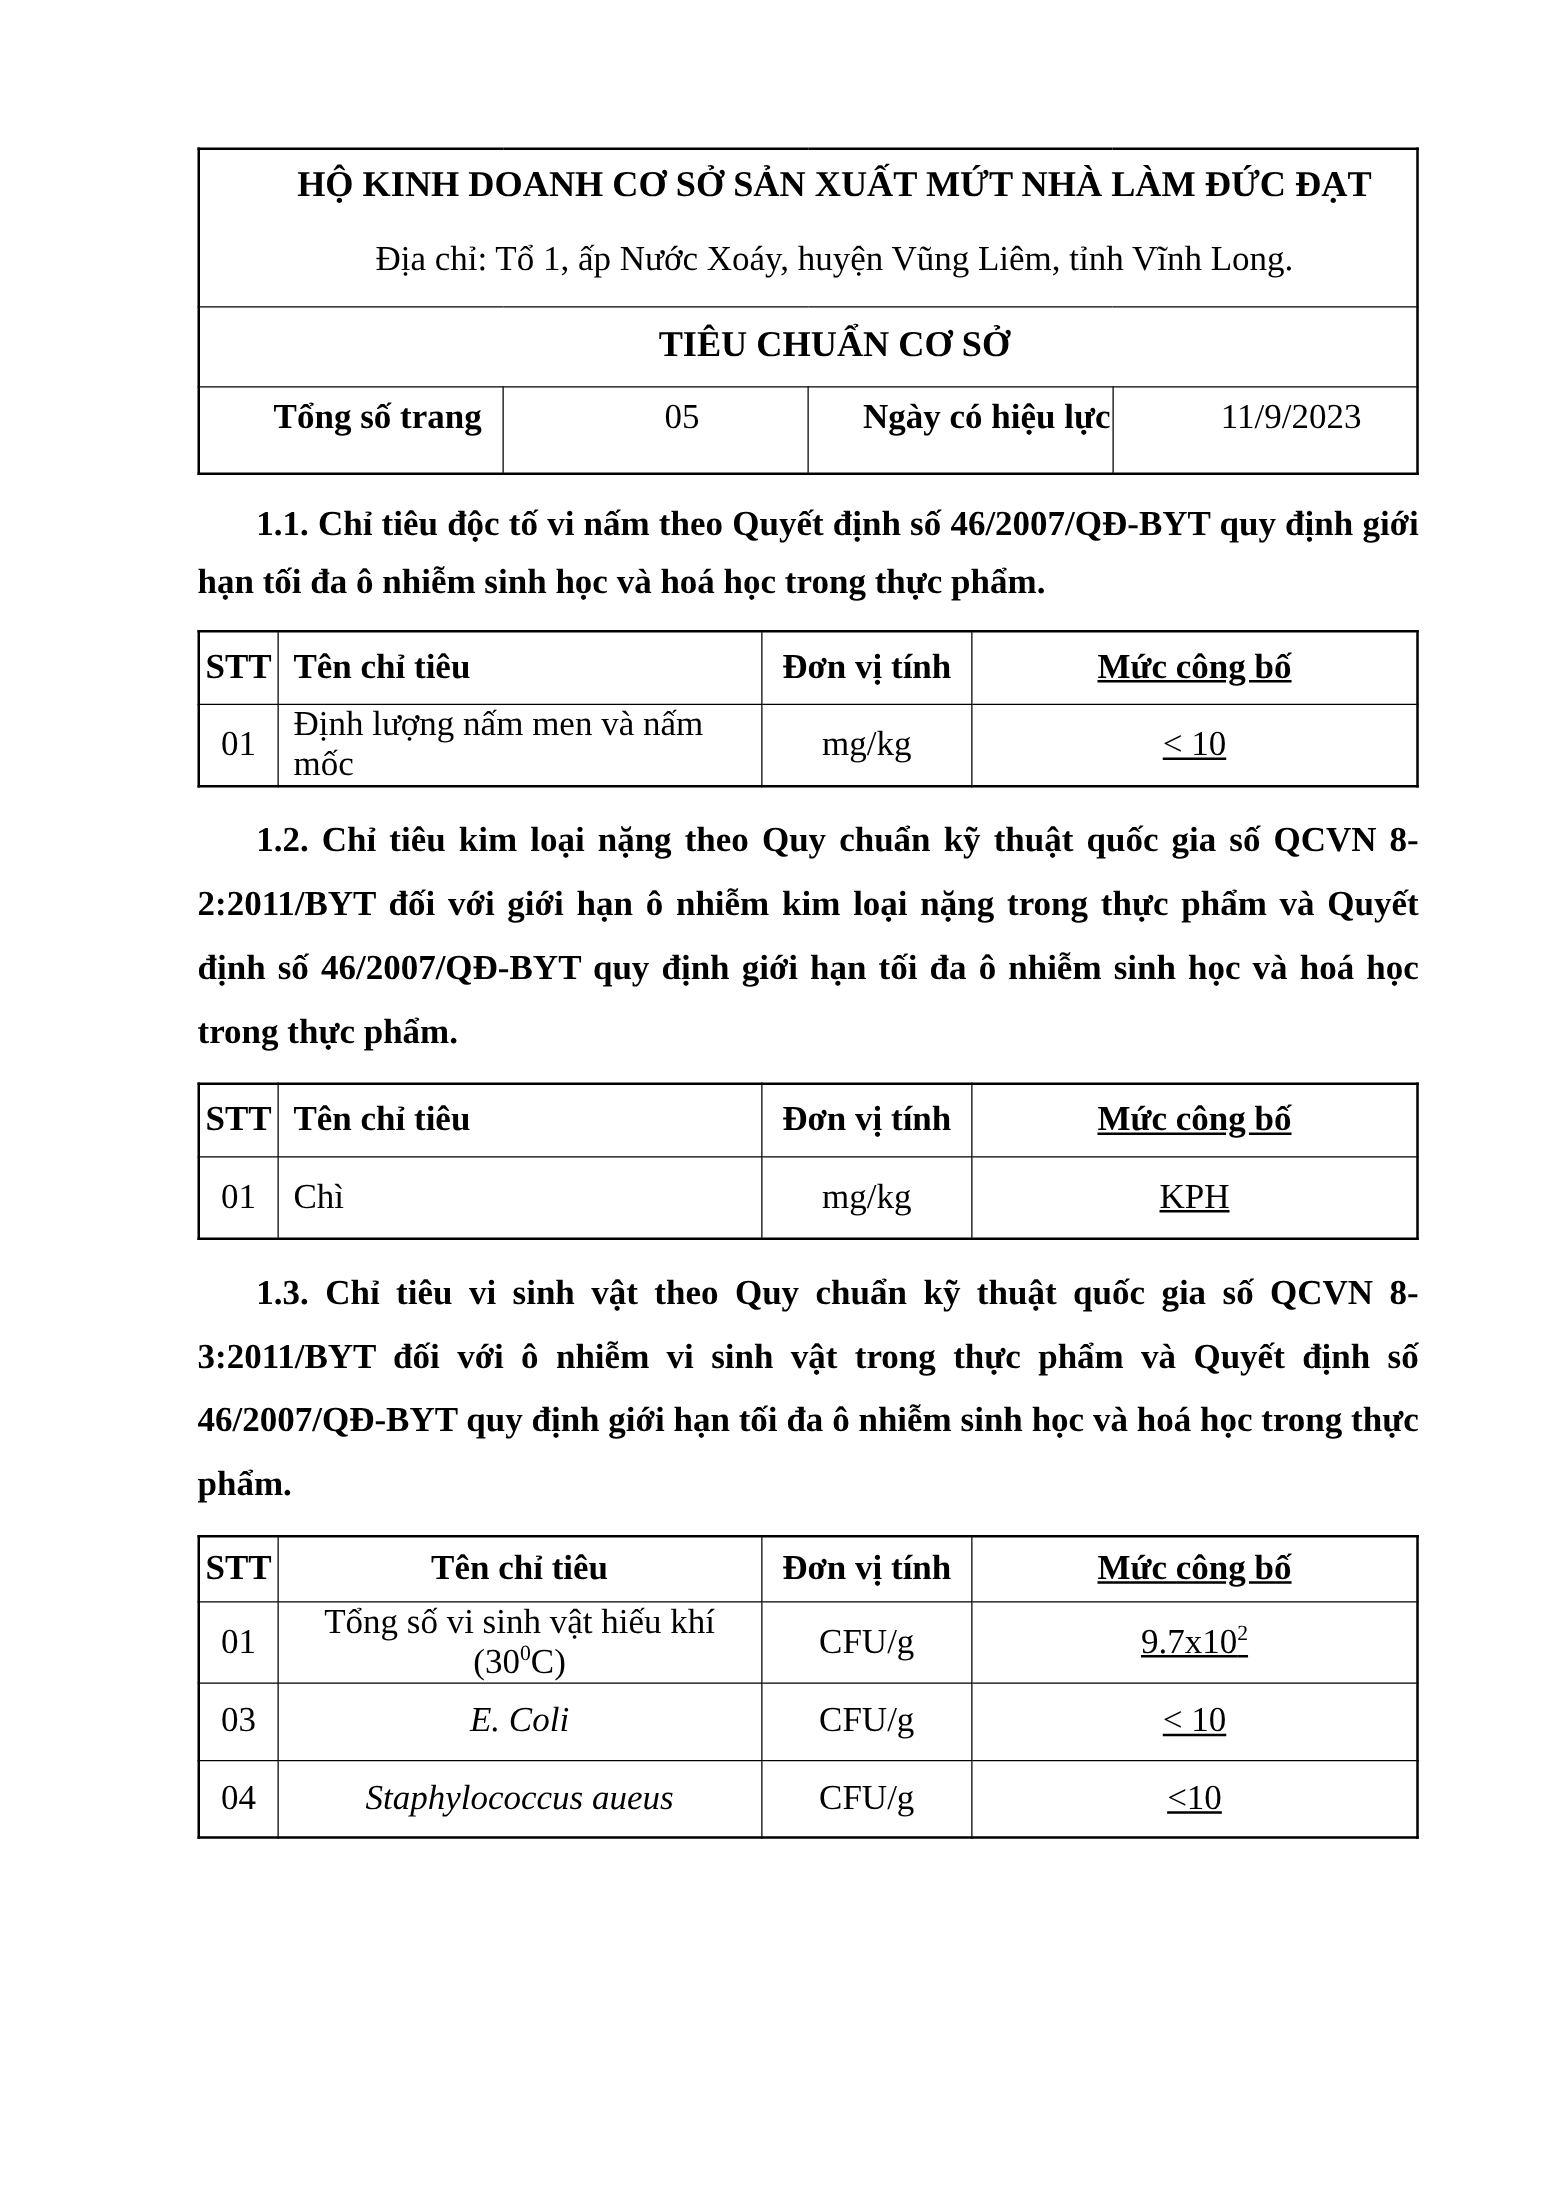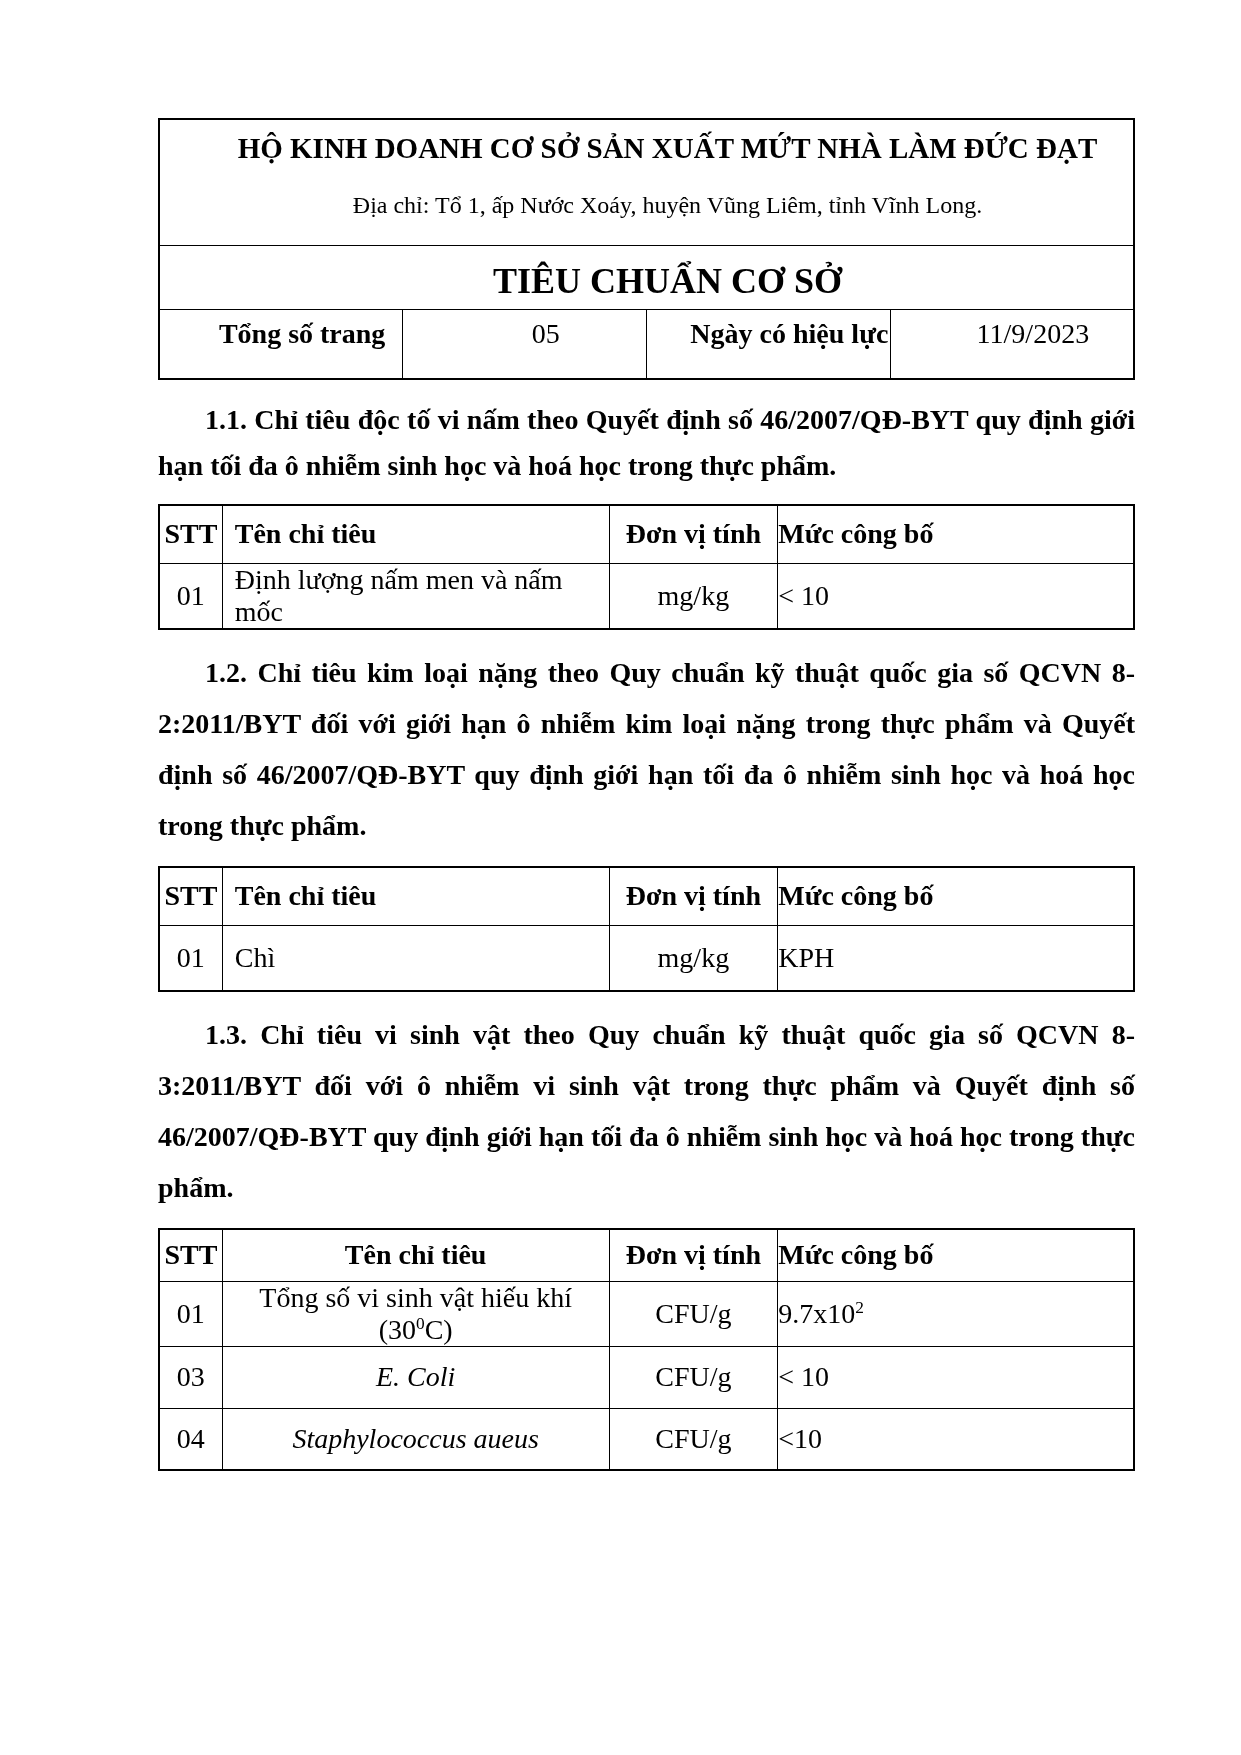--- a/index.html
+++ b/index.html
@@ -18,42 +18,42 @@
 
   
   .doc-table td { vertical-align: top; text-align: center; padding-top: 8px; padding-left: 42px; }
   .doc-table .c1 { width: 250px; } .doc-table .c2 { width: 240px; }
   .doc-table .c3 { width: 242px; } .doc-table .c4 { width: 245px; }
   .row-head { height: 126px; }
   .row-title { height: 64px; }
   .row-info1 { height: 108px; }
   .row-info2 { height: 70px; }
   .biz-name { font-weight: bold; font-size: 29px; margin-top: 4px; }
-  .address { margin-top: 27px; font-size: 24px; }
-  .doc-title { font-weight: bold; font-size: 36px; margin-top: 6px; text-align: center; }
+  .address { margin-top: 27px; font-size: 28px; }
+  .doc-title { font-weight: bold; font-size: 29px; margin-top: 6px; text-align: center; }
   .lbl { font-weight: bold; }
   .two-line div { line-height: 1.1; }
   .two-line div + div { margin-top: 26px; }
 
   
   .sec-heading {
     font-weight: bold;
     text-align: justify;
     text-indent: 47px;
     line-height: 51px;
     margin: 17px 0 15px 0;
   }
   .sec-heading.tight { line-height: 46px; }
 
   
   .spec-table th { font-weight: bold; }
   .spec-table .c-stt  { width: 60px;  text-align: center; }
   .spec-table .c-name { width: 367px; margin-left: 27px; }
   .spec-table .c-unit { width: 160px; text-align: center; }
-  .spec-table .c-val  { width: 338px; text-align: left; }
+  .spec-table .c-val  { width: 338px; text-align: center; text-decoration: underline; }
   .spec-table thead tr { height: 58px; }
   .spec-table tbody tr { height: 66px; }
   .spec-table th, .spec-table td { vertical-align: middle; }
   .spec-table.name-left  th.c-name, .spec-table.name-left  td.c-name { text-align: left; padding-left: 12px; }
   .spec-table.name-center th.c-name, .spec-table.name-center td.c-name { text-align: center; }
   .spec-table.compact thead tr { height: 52px; }
   .spec-table.compact tbody tr { height: 62px; }
   td.italic { font-style: italic; }
   sup { font-size: 0.62em; line-height: 0; vertical-align: super; }
 

